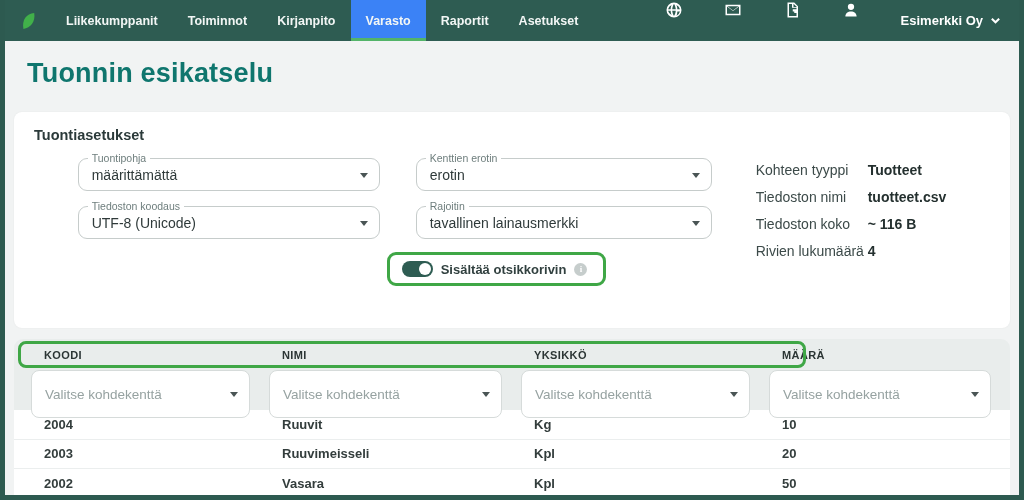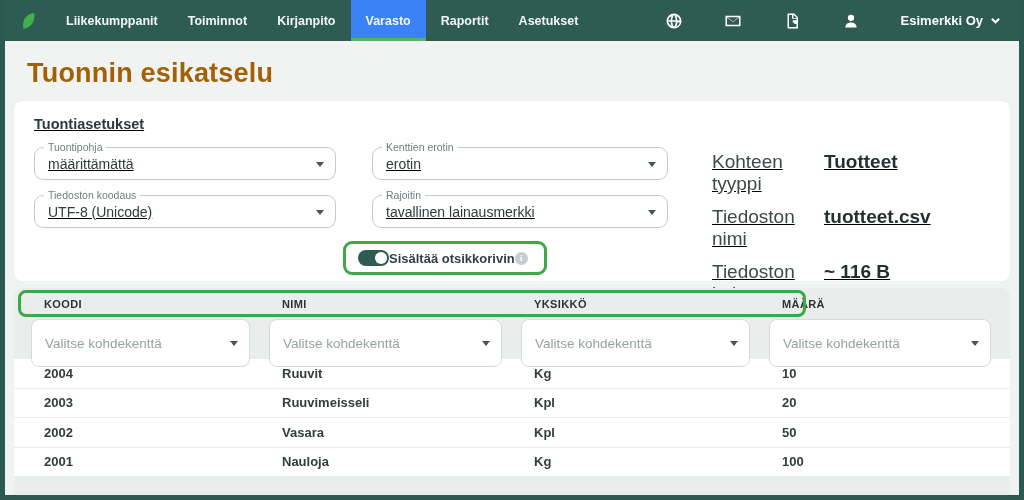--- a/index.html
+++ b/index.html
@@ -11,57 +11,57 @@
 
   
   .nav { height:41px; background:#2e5c52; display:flex; align-items:stretch; color:#fff; }
   .nav-logo { width:46px; display:flex; align-items:center; justify-content:center; }
   .nav-items { display:flex; align-items:stretch; }
   .nav-item { display:flex; align-items:center; padding:0 15px; font-size:12.5px;
               font-weight:bold; color:#f2f6f5; cursor:pointer; position:relative; }
   .nav-item.active { background:#3b82f6; }
   .nav-item.active::after { content:""; position:absolute; left:0; right:0; bottom:0;
               height:3px; background:#53b469; }
-  .nav-right { margin-left:auto; display:flex; align-items:center; gap:40px; padding-right:18px; }
+  .nav-right { margin-left:auto; display:flex; gap:40px; padding-right:18px; }
   .nav-icon { width:19px; height:19px; display:flex; align-items:center; justify-content:center; cursor:pointer; }
   .nav-icon svg { width:18px; height:18px; fill:#fff; }
   .company { display:flex; align-items:center; gap:7px; font-size:13px; font-weight:bold; cursor:pointer; }
   .company svg { width:11px; height:11px; fill:none; stroke:#fff; stroke-width:2.2; }
 
   
   .page-head { padding:17px 22px 12px; }
-  .page-title { font-size:27px; font-weight:600; color:#a16207; letter-spacing:0.2px; }
-
-  
-  .card { background:#fff; border-radius:8px; margin:0 9px; padding:15px 20px 16px;
-          height:180px; position:relative; box-shadow:0 0 2px rgba(0,0,0,0.06);text-decoration:underline; }
+  .page-title { font-size:27px; font-weight:600; color:#0f766e; letter-spacing:0.2px; }
+
+  
+  .card { background:#fff; border-radius:8px; margin:11px 9px; padding:15px 20px 16px;
+          height:216px; position:relative; box-shadow:0 0 2px rgba(0,0,0,0.06); }
   .card-heading { font-size:14.5px; font-weight:bold; color:#2b3a3a; }
-  .card-body { display:flex; margin-top:15px; }
+  .card-body { display:flex; margin-top:15px;justify-content:center; }
 
   .fields { display:grid; grid-template-columns:302px 296px; column-gap:36px; row-gap:15px; }
   .field { position:relative; height:33px; border:1px solid #c6cccb; border-radius:9px;
            background:#fff; cursor:pointer; display:flex; align-items:center; }
   .field-label { position:absolute; top:-7px; left:9px; background:#fff; padding:0 4px;
            font-size:10.5px; color:#6e7e7d; }
   .field-value { font-size:14px; color:#2f3a3a; padding-left:13px; }
   .caret { position:absolute; right:11px; top:50%; transform:translateY(-38%);
            width:0; height:0; border-left:4.5px solid transparent; border-right:4.5px solid transparent;
            border-top:5px solid #4a5555; }
 
-  .toggle-annotation { display:inline-flex; align-items:center; margin-top:13px;
+  .toggle-annotation { display:inline-flex; align-items:center; gap:8px; margin-top:13px;
            margin-left:309px; border:3px solid #3fa746; border-radius:9px; padding:6px 16px 6px 12px; }
   .toggle { width:31px; height:16px; border-radius:9px; background:#2e5c52; position:relative; cursor:pointer; }
   .toggle-knob { position:absolute; right:2px; top:2px; width:12px; height:12px; border-radius:50%; background:#fff; }
   .toggle-label { font-size:13px; color:#31403f; font-weight:600; }
   .info-badge { width:13px; height:13px; border-radius:50%; background:#c6cdcc; color:#fff;
            font-size:9px; font-weight:bold; display:flex; align-items:center; justify-content:center;
            font-family:"Liberation Serif", serif; }
 
   .info-panel { margin-left:44px; padding-top:4px; }
-  .info-row { display:flex; margin-bottom:11px; font-size:19px; }
+  .info-row { display:flex; margin-bottom:11px; font-size:14px; }
   .info-label { width:112px; color:#3c4a49; }
   .info-value { font-weight:bold; color:#24302f; }
 
   
   .table-section { margin:7px 9px 0; background:#e9edec; border-radius:9px 9px 0 0;
            position:relative; height:212px; overflow:hidden; }
   .grid-row { display:grid; grid-template-columns:238px 252px 248px 1fr; padding-left:17px; }
   .thead { height:31px; align-items:center; position:relative; }
   .th { font-size:11px; font-weight:bold; color:#2b3534; letter-spacing:0.4px; padding-left:13px; }
   .header-annotation { position:absolute; left:4px; top:2px; width:788px; height:27px;

